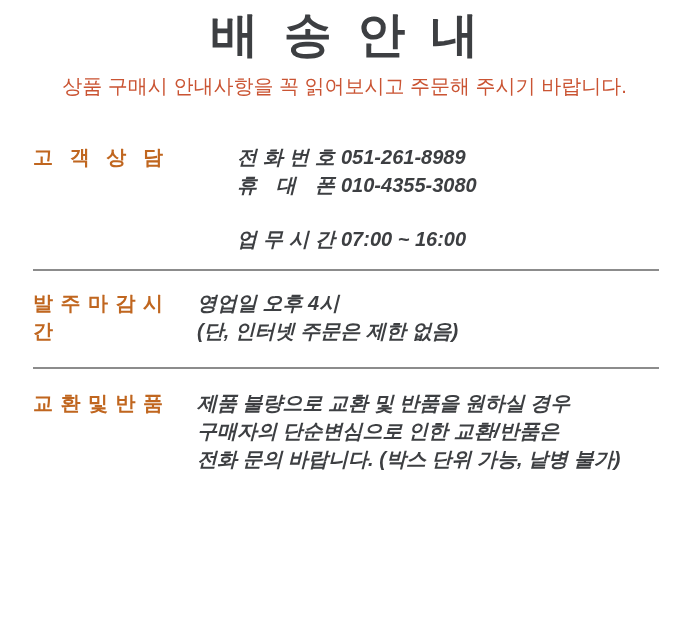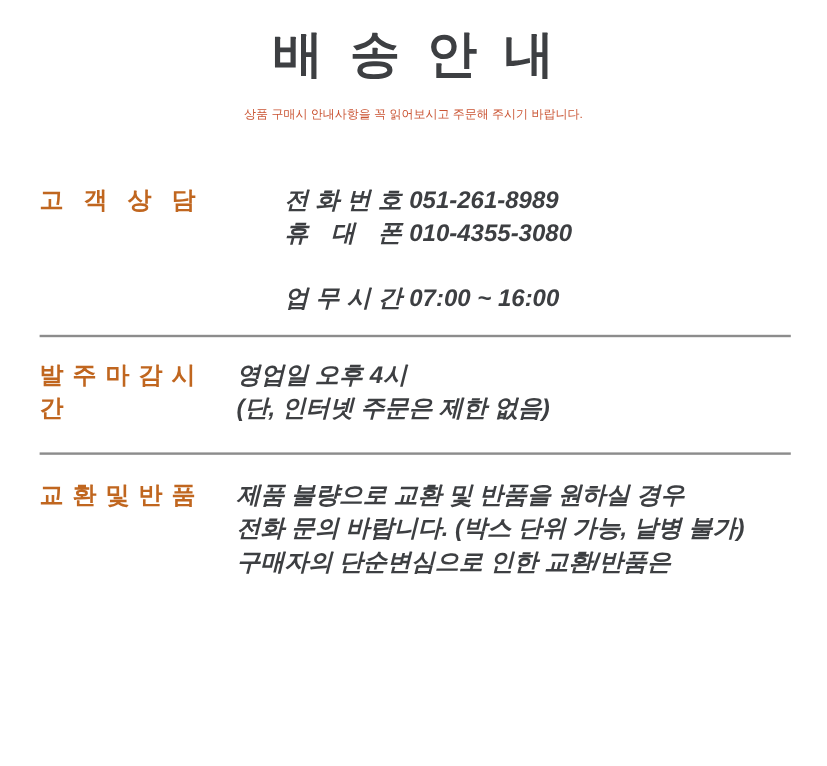--- a/index.html
+++ b/index.html
@@ -16,32 +16,32 @@
     color: var(--body-text);
   }
   .page {
     position: relative;
     width: 689px;
     height: 638px;
     background: #ffffff;
     overflow: hidden;
   }
   .title {
-    margin-top: 10px;
-    font-size: 42px;
+    margin-top: 0;
+    font-size: 48px;
     line-height: 70px;
     font-weight: 700;
     text-align: center;
     word-spacing: 0.25em;
     color: var(--title-text);
     white-space: nowrap;
   }
   .subtitle {
     margin-top: 6px;
-    font-size: 10px;
+    font-size: 20px;
     line-height: 20px;
     text-align: center;
     font-weight: 400;
     color: var(--subtitle-text);
   }
   .section {
     display: flex;
     align-items: flex-start;
     padding-left: 33px;
     font-size: 20px;
@@ -108,18 +108,18 @@
       <div class="row">(단, 인터넷 주문은 제한 없음)</div>
     </div>
   </div>
 
   <hr class="divider divider-2">
 
   <div class="section">
     <div class="sec-label">교 환 및 반 품</div>
     <div class="sec-content">
       <div class="row">제품 불량으로 교환 및 반품을 원하실 경우</div>
+      <div class="row">구매자의 단순변심으로 인한 교환/반품은</div>
       <div class="row">전화 문의 바랍니다. (박스 단위 가능, 낱병 불가)</div>
-      <div class="row">구매자의 단순변심으로 인한 교환/반품은</div>
     </div>
   </div>
 
 </div>
 
 </body></html>

